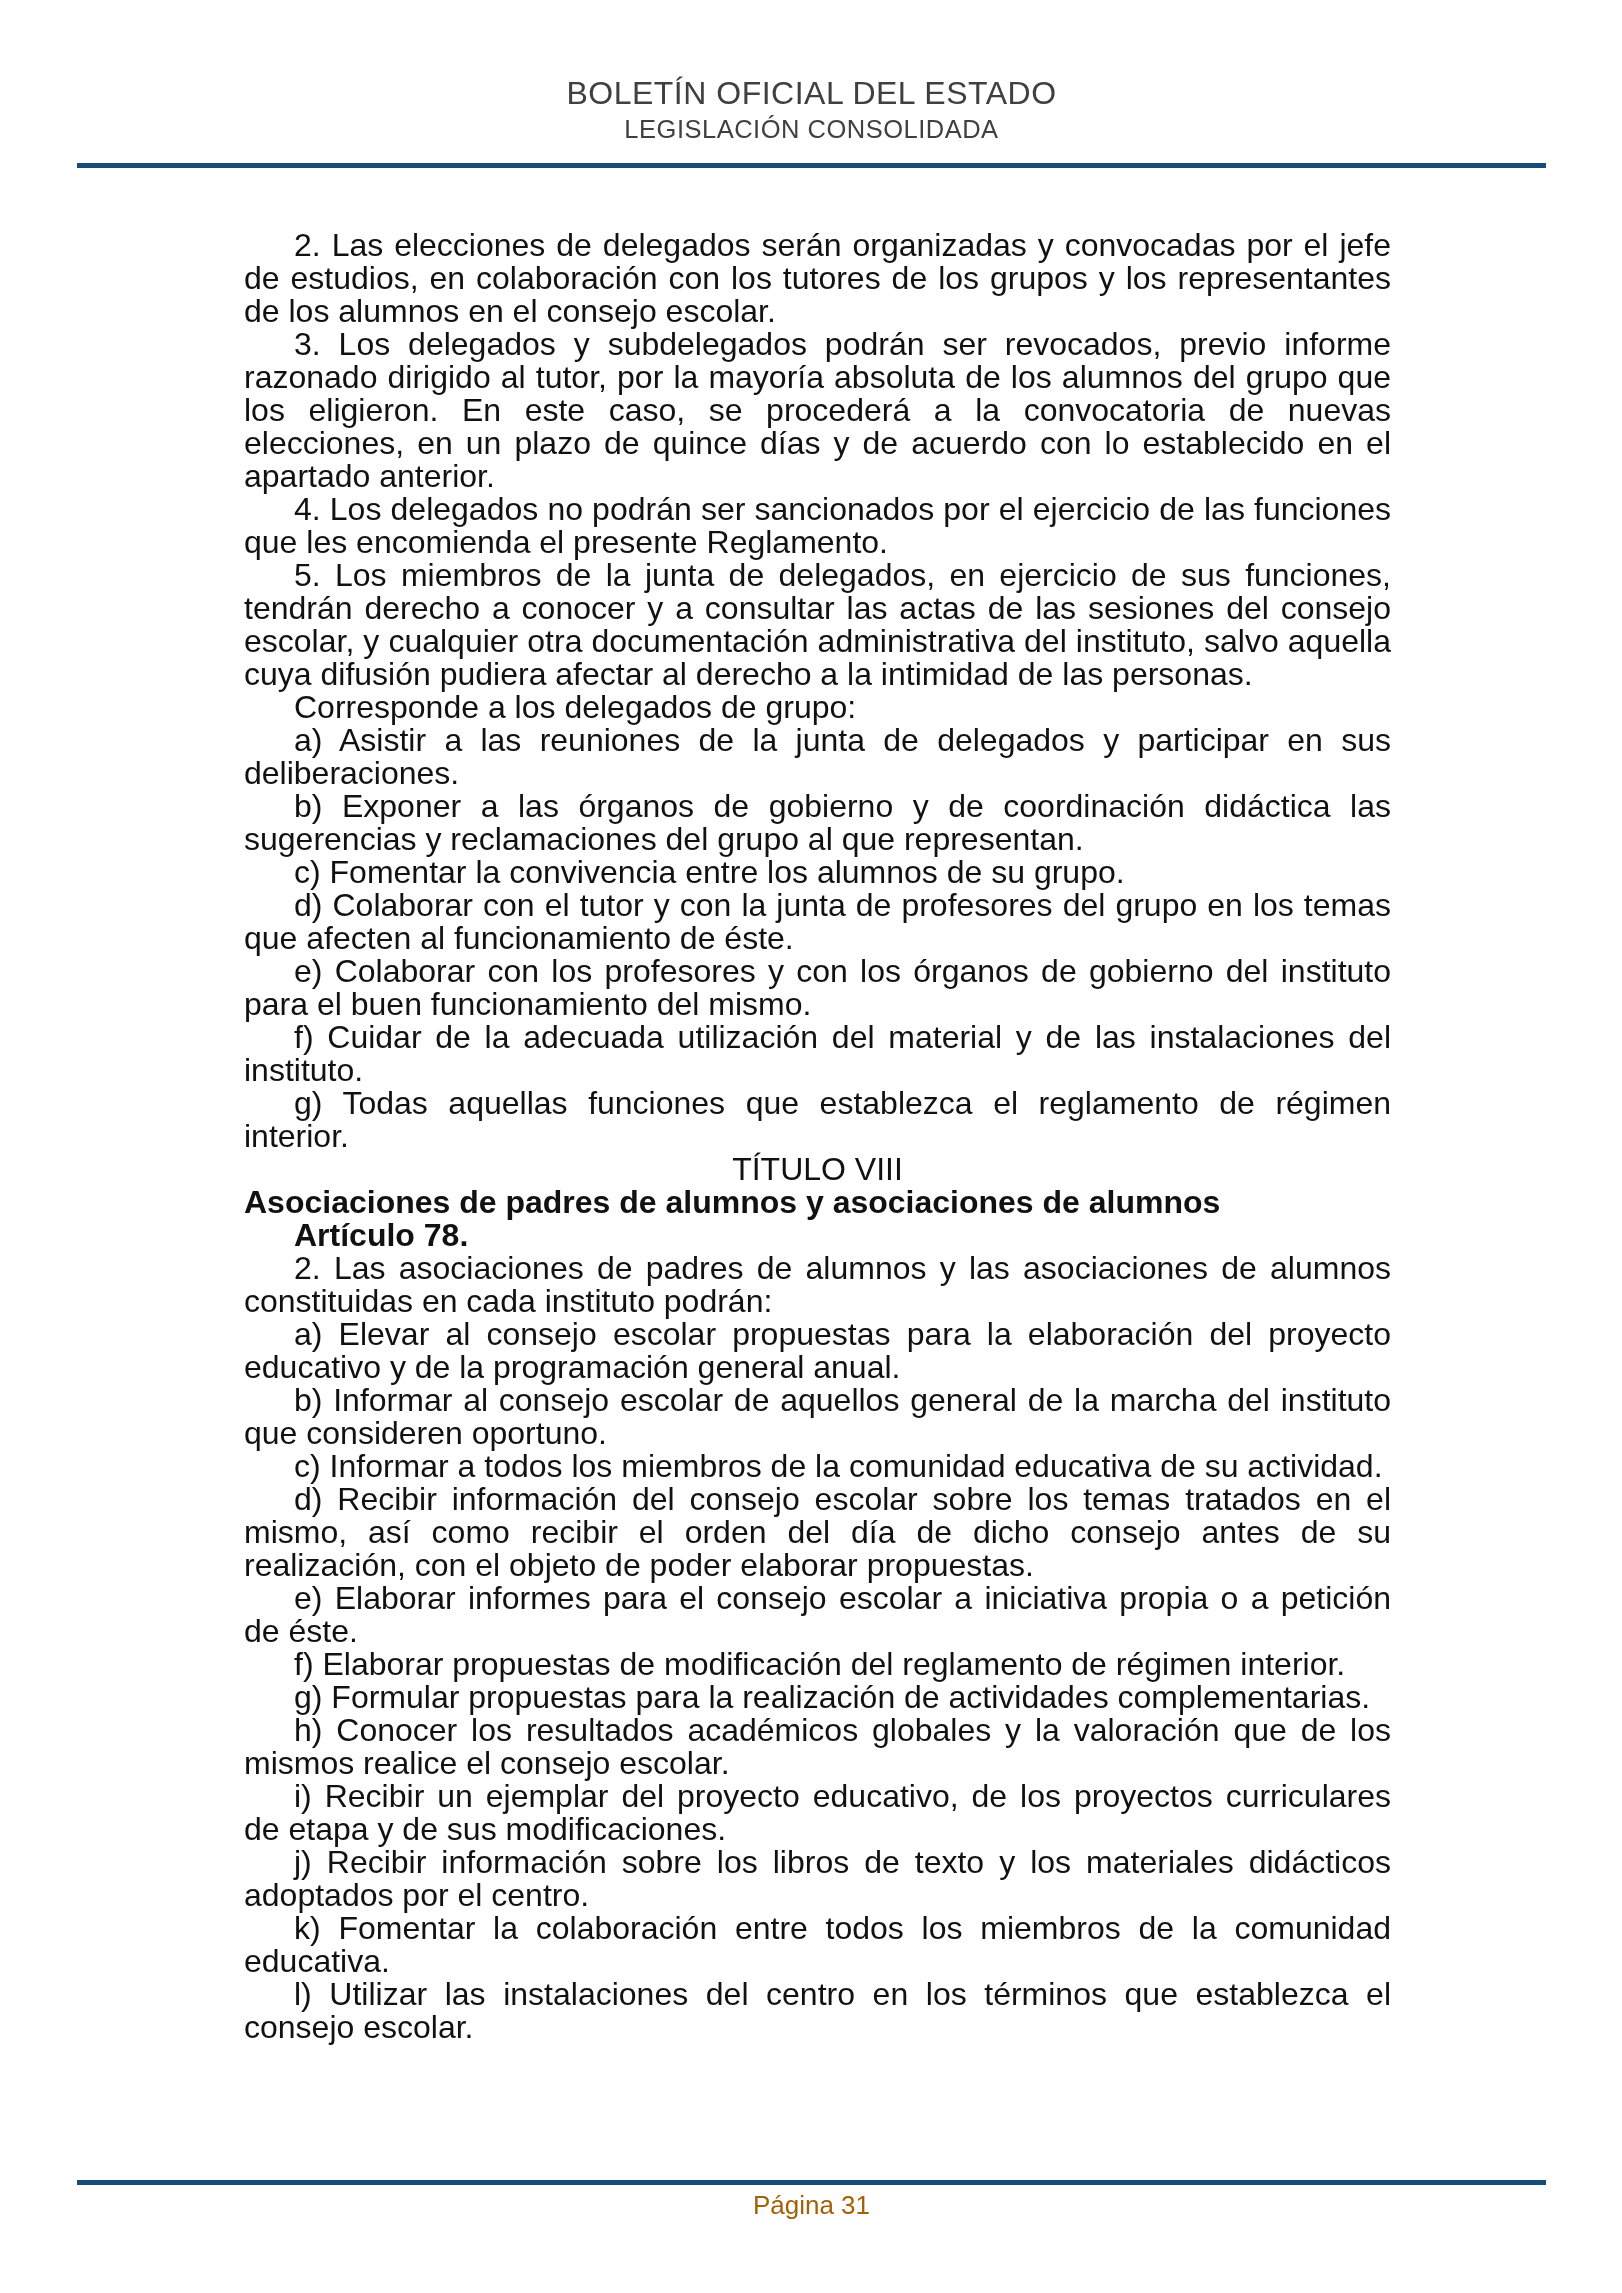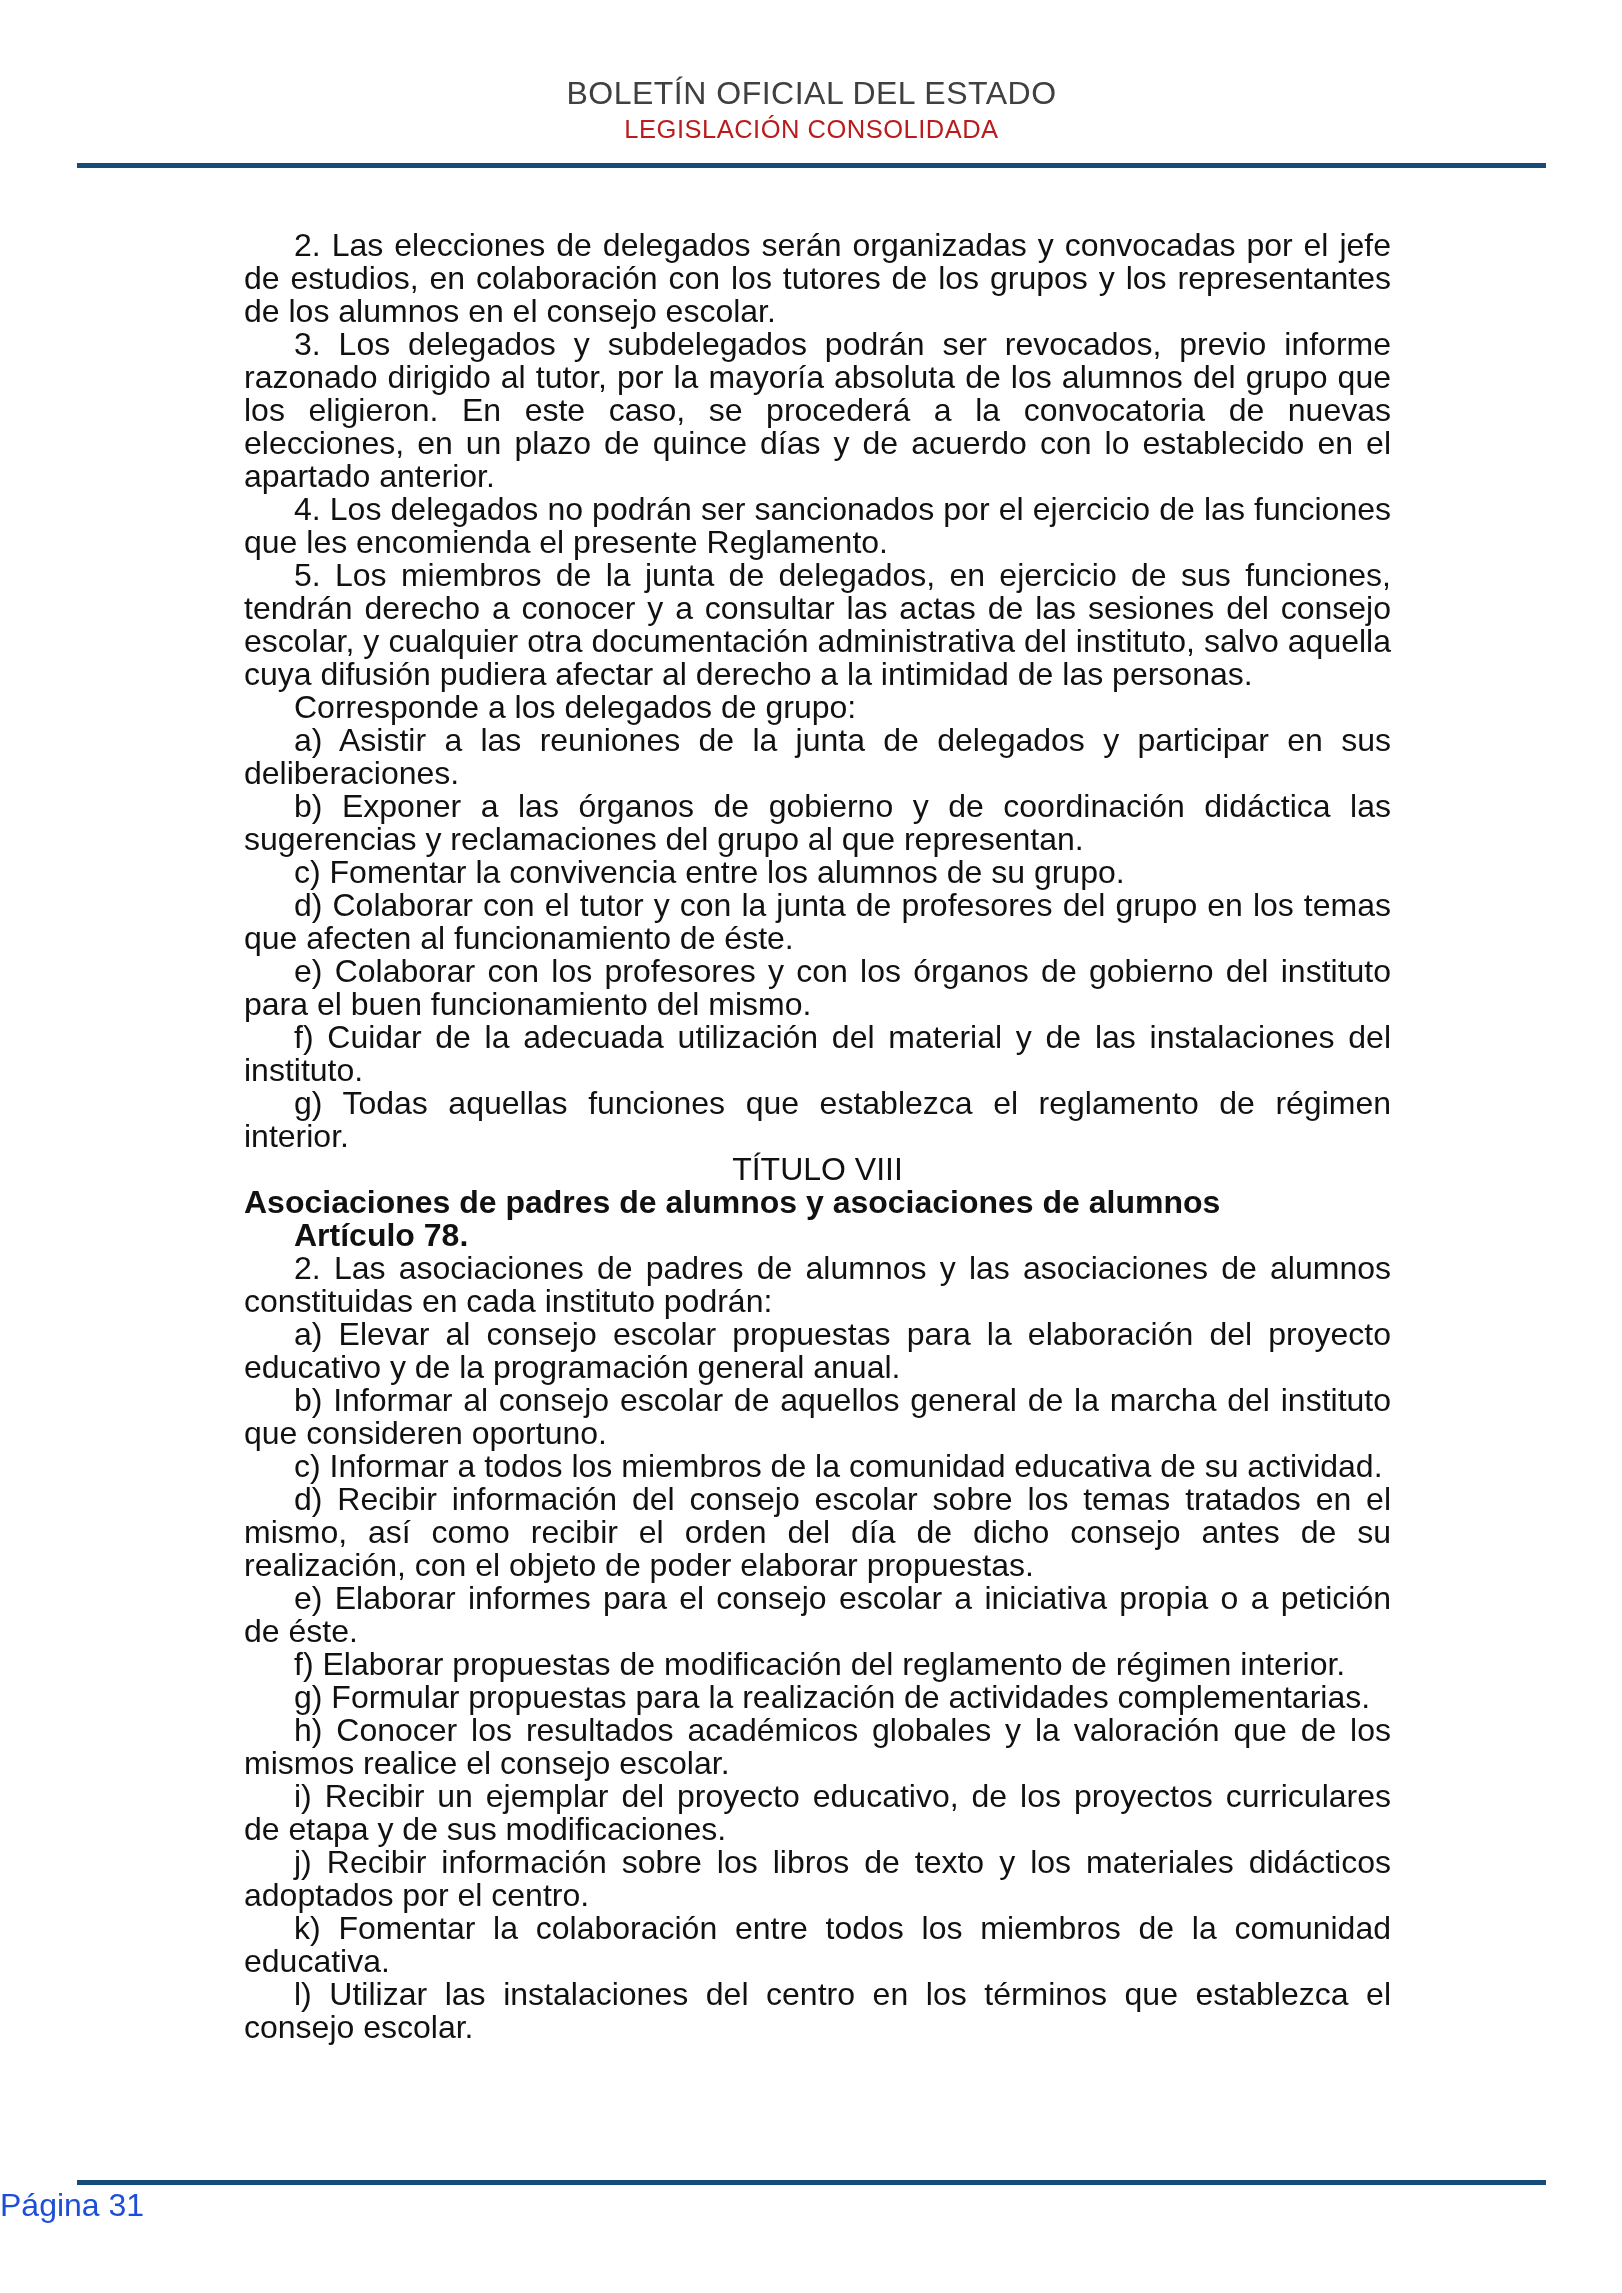--- a/index.html
+++ b/index.html
@@ -16,21 +16,21 @@
     position:absolute; top:76px; left:0; right:0;
     text-align:center;
     font-size:32px; line-height:35px;
     color:#404040;
     letter-spacing:0.5px;
   }
   .hdr-subtitle {
     position:absolute; top:116px; left:0; right:0;
     text-align:center;
     font-size:25.5px; line-height:27px;
-    color:#b91c1c;
+    color:#404040;
     letter-spacing:0.5px;
   }
   .rule {
     position:absolute; left:77px; right:77px; height:4.5px;
     background:#174B79;
   }
   .hdr-rule { top:163px; }
   .ftr-rule { top:2180px; }
   
   .content {
@@ -49,23 +49,23 @@
     margin-top:62px; text-indent:0 !important; text-align:center;
   }
   .titulo-heading {
     margin-top:20px; text-indent:0 !important; text-align:left; font-weight:bold;
   }
   .art78-heading { margin-top:26px; }
   .first-after-78 { margin-top:15.5px; }
   
   .page-number {
     position:absolute; top:2192px; left:0; right:0;
-    text-align:left;
-    font-size:32px; line-height:27px;
-    color:#1d4ed8;
+    text-align:center;
+    font-size:26px; line-height:27px;
+    color:#a16207;
   }
 </style>
 </head>
 <body>
 
 <div class="page">
 
   <div>
     <div class="hdr-title">BOLETÍN OFICIAL DEL ESTADO</div>
     <div class="hdr-subtitle">LEGISLACIÓN CONSOLIDADA</div>

